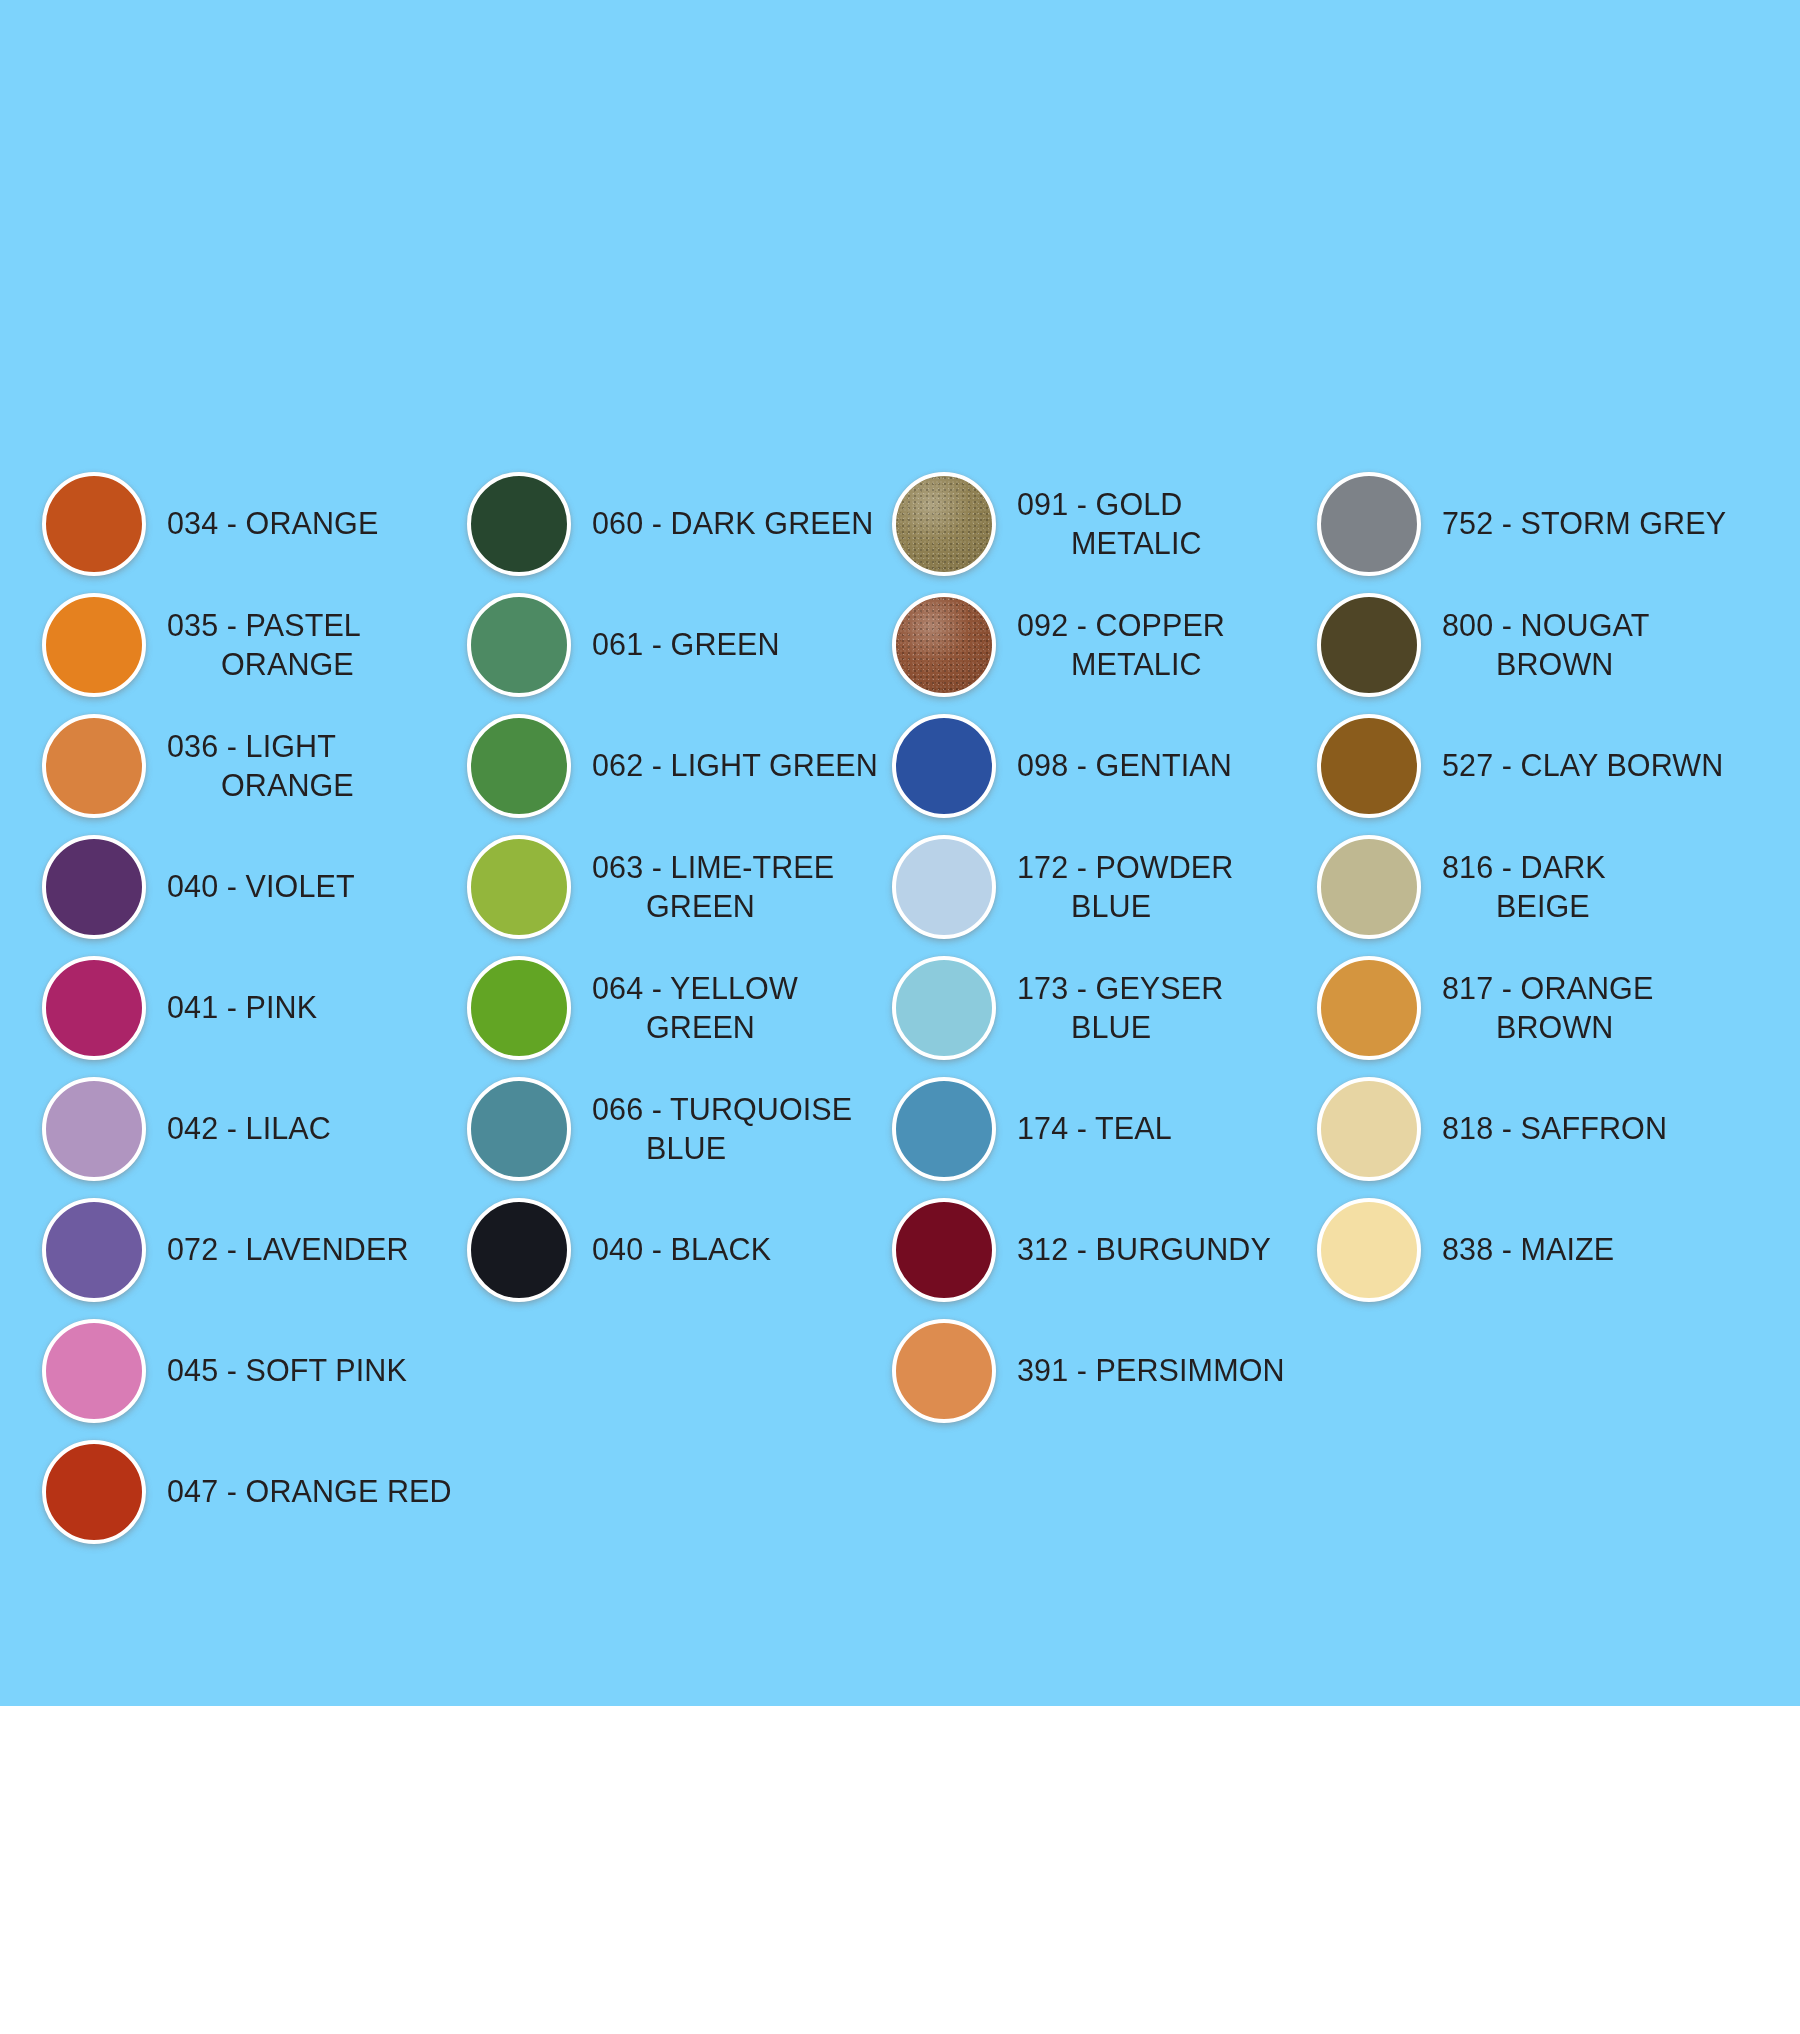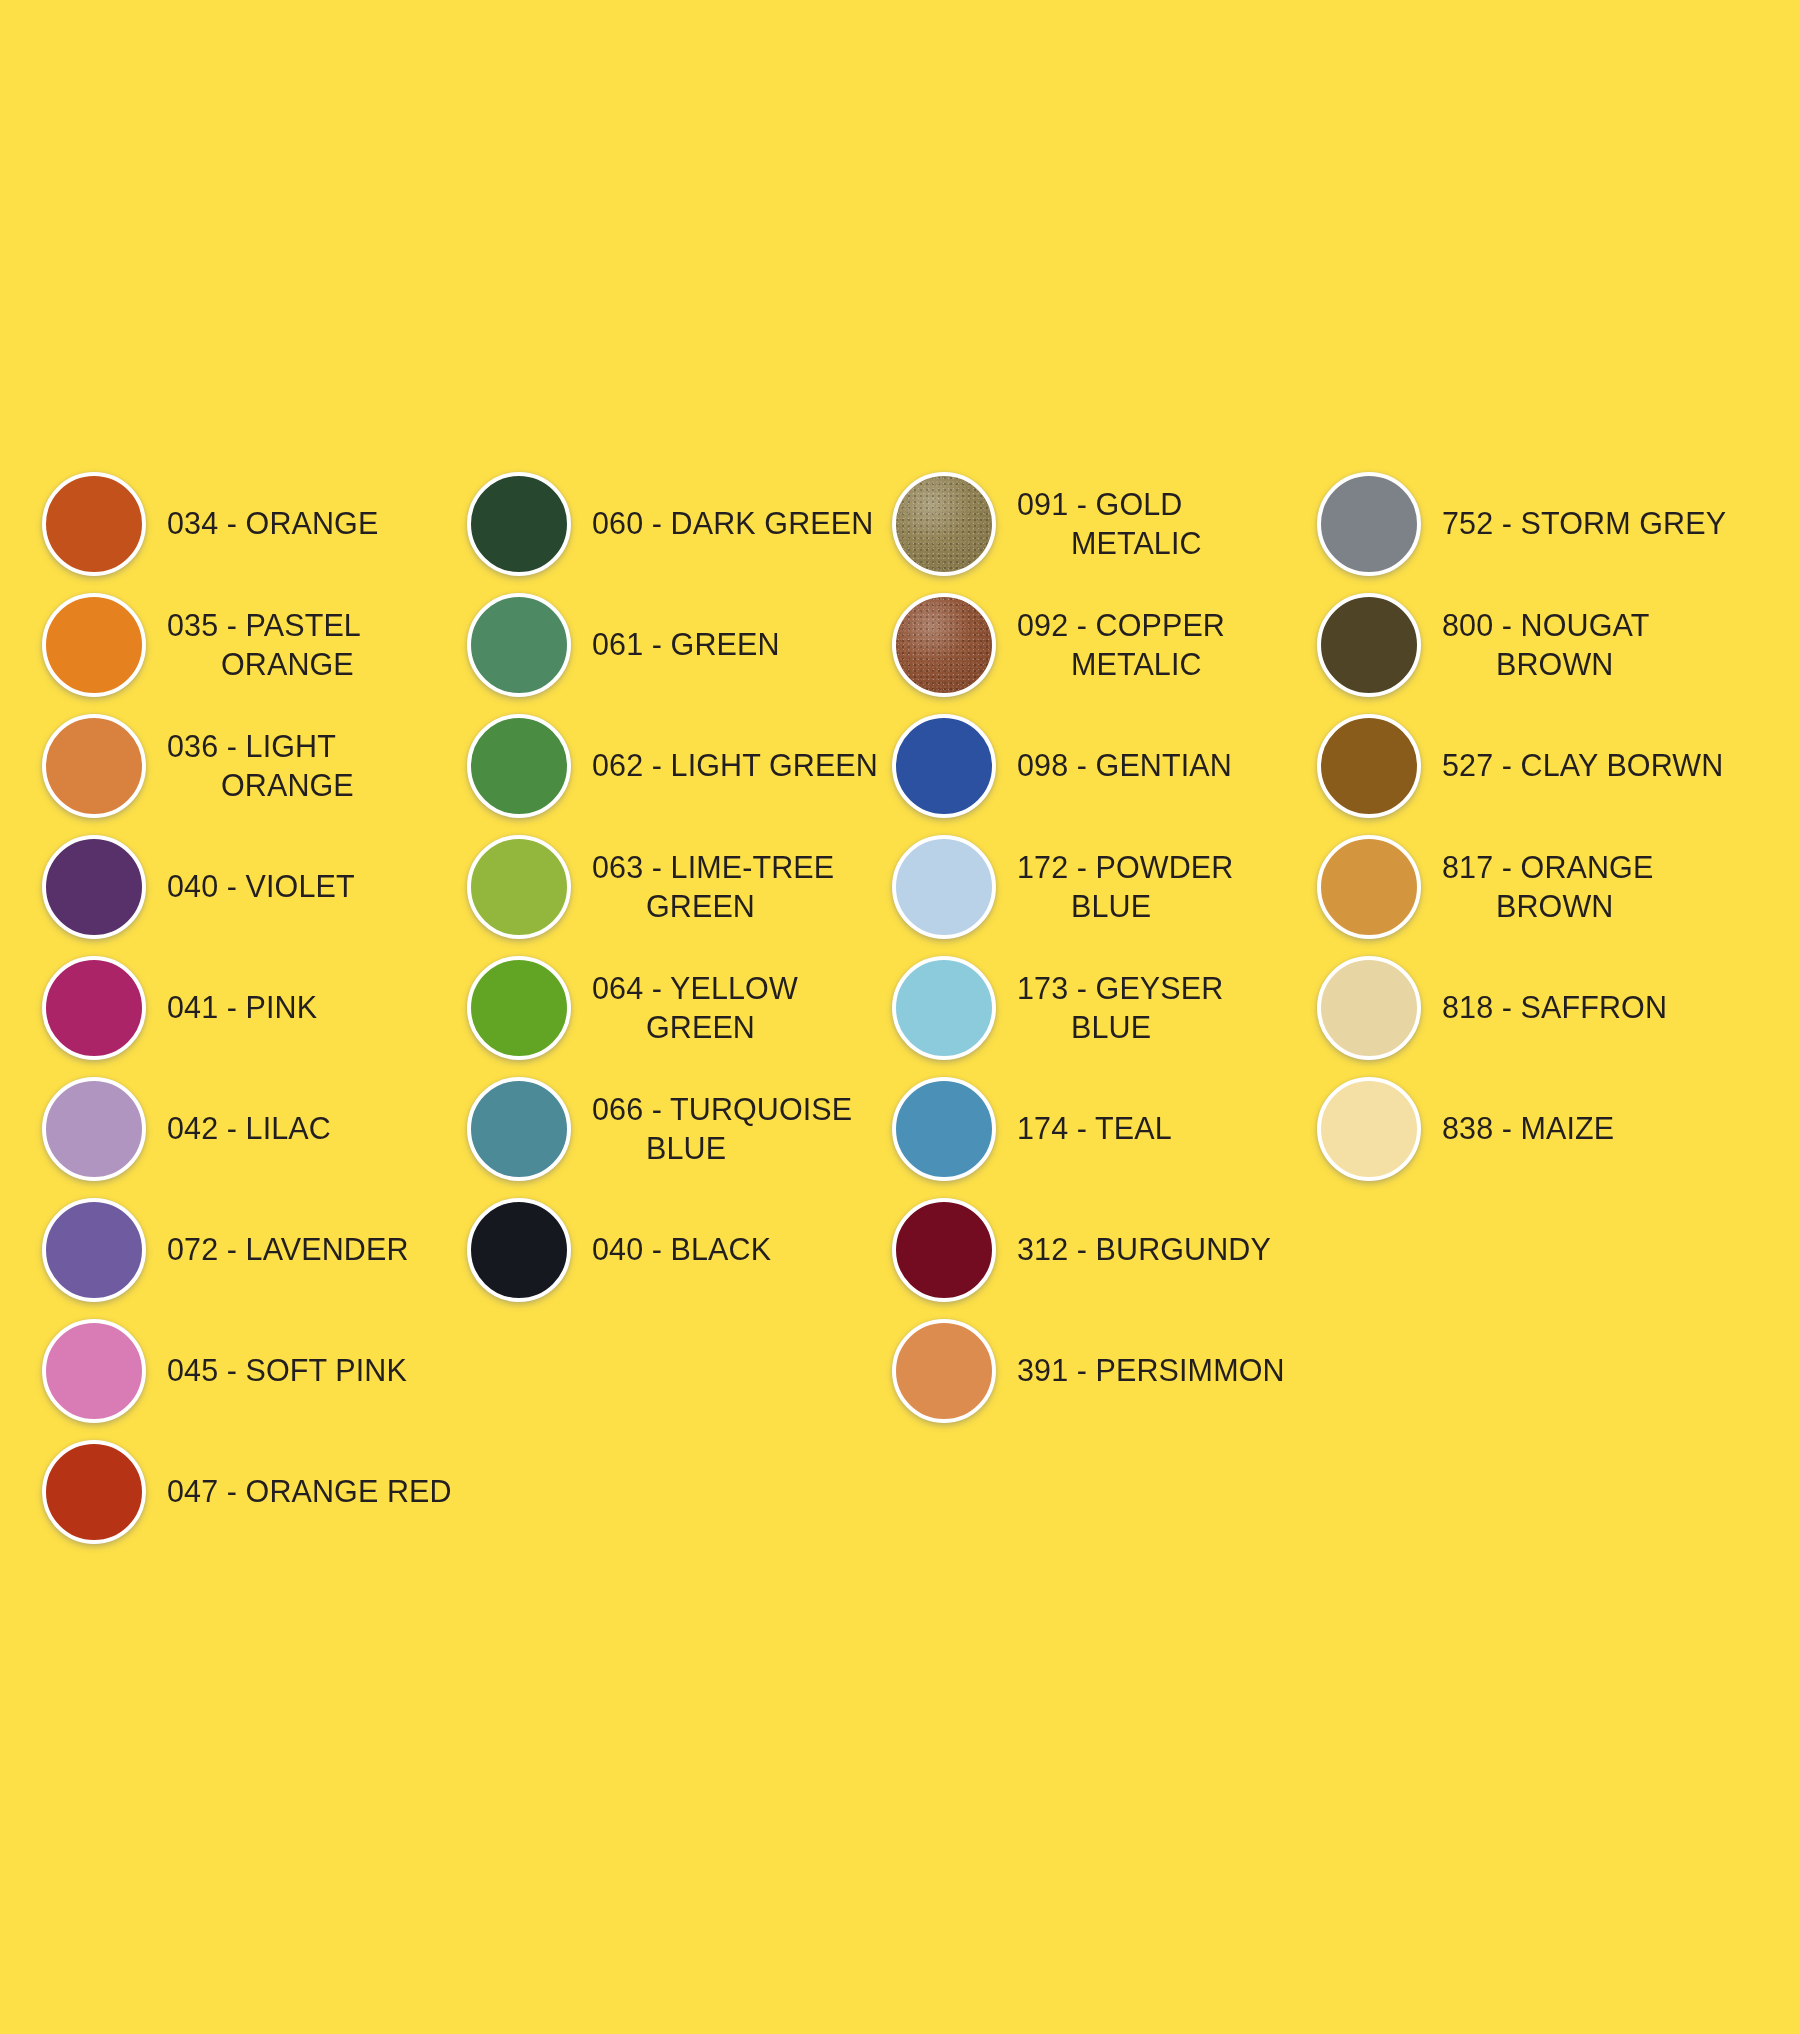--- a/index.html
+++ b/index.html
@@ -10,22 +10,22 @@
   body {
     width: 1800px;
     height: 2034px;
     font-family: "Liberation Sans", sans-serif;
     overflow: hidden;
   }
 
   #palette-sheet {
     position: relative;
     width: 1800px;
-    height: 2034px;
-    background: #fde047;
+    height: 1706px;
+    background: #7dd3fc;
   }
 
   .columns {
     position: absolute;
     left: 38px;
     top: 463px;
     display: flex;
     flex-direction: row;
     align-items: flex-start;
   }
@@ -279,20 +279,26 @@
           <div class="swatch-label">800 - NOUGAT<span class="wrap-line">BROWN</span></div>
         </div>
         <div class="swatch-row">
           <div class="swatch-dot-wrap">
             <div class="swatch-dot" style="background: rgb(138, 92, 28);"></div>
           </div>
           <div class="swatch-label">527 - CLAY BORWN</div>
         </div>
         <div class="swatch-row">
           <div class="swatch-dot-wrap">
+            <div class="swatch-dot" style="background: rgb(191, 184, 145);"></div>
+          </div>
+          <div class="swatch-label">816 - DARK<span class="wrap-line">BEIGE</span></div>
+        </div>
+        <div class="swatch-row">
+          <div class="swatch-dot-wrap">
             <div class="swatch-dot" style="background: rgb(212, 149, 63);"></div>
           </div>
           <div class="swatch-label">817 - ORANGE<span class="wrap-line">BROWN</span></div>
         </div>
         <div class="swatch-row">
           <div class="swatch-dot-wrap">
             <div class="swatch-dot" style="background: rgb(231, 213, 163);"></div>
           </div>
           <div class="swatch-label">818 - SAFFRON</div>
         </div>

